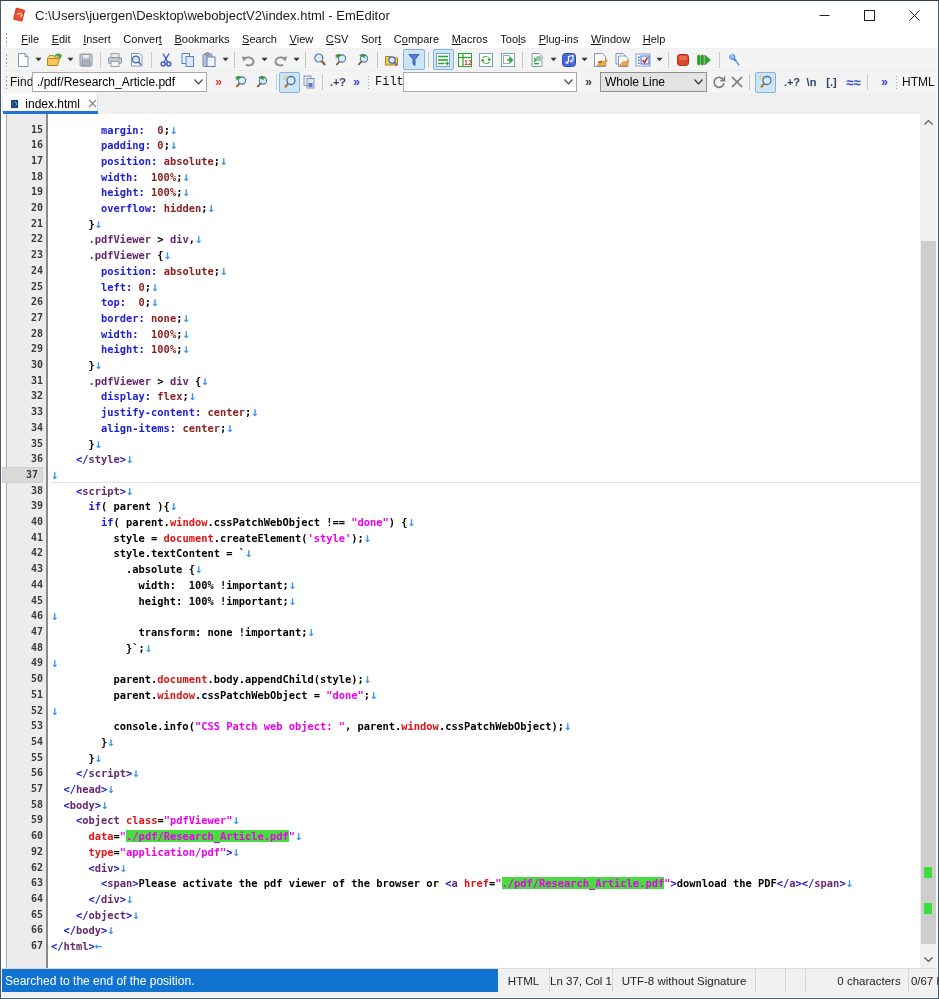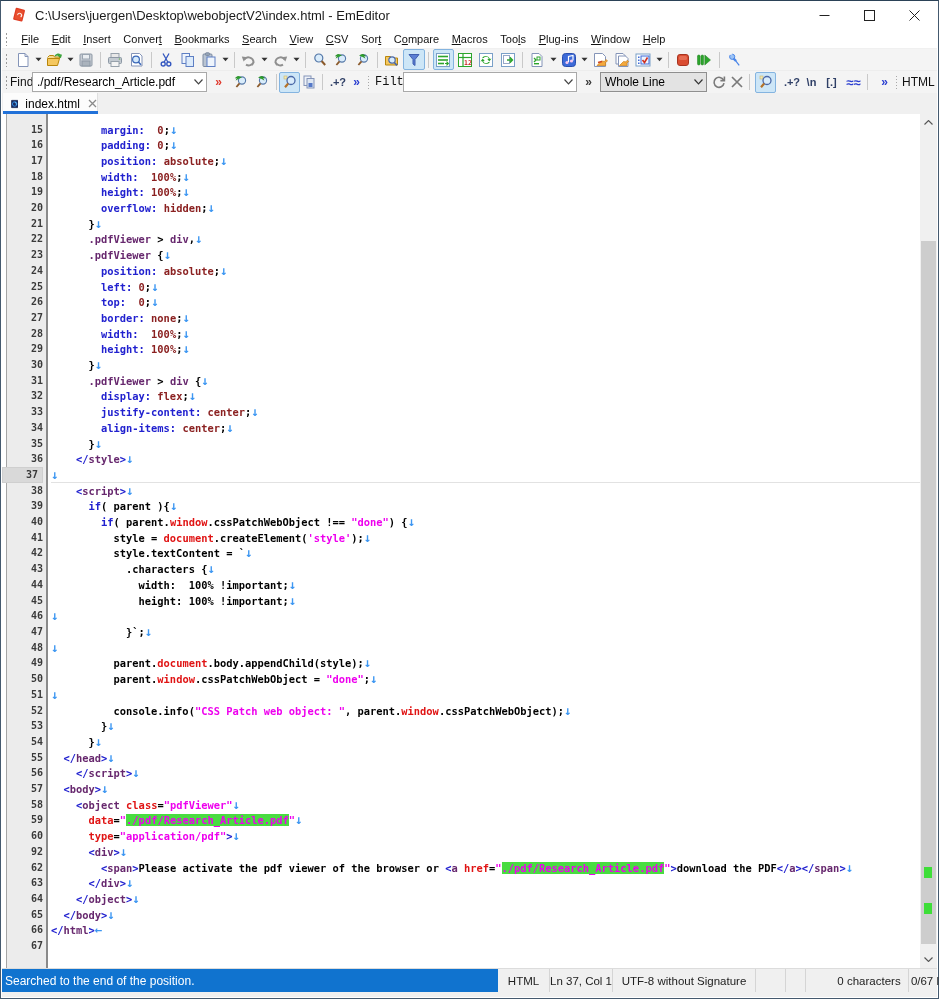--- a/index.html
+++ b/index.html
@@ -654,34 +654,35 @@
           <div class="cl"><span class="s-plain">        </span><span class="s-kw">justify-content:</span><span class="s-plain"> </span><span class="s-val">center</span><span class="s-plain">;</span><span class="s-eol">↓</span></div>
           <div class="cl"><span class="s-plain">        </span><span class="s-kw">align-items:</span><span class="s-plain"> </span><span class="s-val">center</span><span class="s-plain">;</span><span class="s-eol">↓</span></div>
           <div class="cl"><span class="s-plain">      }</span><span class="s-eol">↓</span></div>
           <div class="cl"><span class="s-plain">    </span><span class="s-kw">&lt;/</span><span class="s-tag">style</span><span class="s-kw">&gt;</span><span class="s-eol">↓</span></div>
           <div class="cl cursorline"><span class="s-eol">↓</span></div>
           <div class="cl"><span class="s-plain">    </span><span class="s-kw">&lt;</span><span class="s-tag">script</span><span class="s-kw">&gt;</span><span class="s-eol">↓</span></div>
           <div class="cl"><span class="s-plain">      </span><span class="s-kw">if</span><span class="s-plain">( parent ){</span><span class="s-eol">↓</span></div>
           <div class="cl"><span class="s-plain">        </span><span class="s-kw">if</span><span class="s-plain">( parent.</span><span class="s-attr">window</span><span class="s-plain">.cssPatchWebObject !== </span><span class="s-str">"done"</span><span class="s-plain">) {</span><span class="s-eol">↓</span></div>
           <div class="cl"><span class="s-plain">          style = </span><span class="s-attr">document</span><span class="s-plain">.createElement(</span><span class="s-str">'style'</span><span class="s-plain">);</span><span class="s-eol">↓</span></div>
           <div class="cl"><span class="s-plain">          style.textContent = `</span><span class="s-eol">↓</span></div>
-          <div class="cl"><span class="s-plain">            .characters {</span><span class="s-eol">↓</span></div>
+          <div class="cl"><span class="s-plain">            .absolute {</span><span class="s-eol">↓</span></div>
           <div class="cl"><span class="s-plain">              width:  100% !important;</span><span class="s-eol">↓</span></div>
           <div class="cl"><span class="s-plain">              height: 100% !important;</span><span class="s-eol">↓</span></div>
           <div class="cl"><span class="s-eol">↓</span></div>
+          <div class="cl"><span class="s-plain">              transform: none !important;</span><span class="s-eol">↓</span></div>
           <div class="cl"><span class="s-plain">            }`;</span><span class="s-eol">↓</span></div>
           <div class="cl"><span class="s-eol">↓</span></div>
           <div class="cl"><span class="s-plain">          parent.</span><span class="s-attr">document</span><span class="s-plain">.body.appendChild(style);</span><span class="s-eol">↓</span></div>
           <div class="cl"><span class="s-plain">          parent.</span><span class="s-attr">window</span><span class="s-plain">.cssPatchWebObject = </span><span class="s-str">"done"</span><span class="s-plain">;</span><span class="s-eol">↓</span></div>
           <div class="cl"><span class="s-eol">↓</span></div>
           <div class="cl"><span class="s-plain">          console.info(</span><span class="s-str">"CSS Patch web object: "</span><span class="s-plain">, parent.</span><span class="s-attr">window</span><span class="s-plain">.cssPatchWebObject);</span><span class="s-eol">↓</span></div>
           <div class="cl"><span class="s-plain">        }</span><span class="s-eol">↓</span></div>
           <div class="cl"><span class="s-plain">      }</span><span class="s-eol">↓</span></div>
+          <div class="cl"><span class="s-plain">    </span><span class="s-kw">&lt;/</span><span class="s-tag">script</span><span class="s-kw">&gt;</span><span class="s-eol">↓</span></div>
           <div class="cl"><span class="s-plain">  </span><span class="s-kw">&lt;/</span><span class="s-tag">head</span><span class="s-kw">&gt;</span><span class="s-eol">↓</span></div>
-          <div class="cl"><span class="s-plain">    </span><span class="s-kw">&lt;/</span><span class="s-tag">script</span><span class="s-kw">&gt;</span><span class="s-eol">↓</span></div>
           <div class="cl"><span class="s-plain">  </span><span class="s-kw">&lt;</span><span class="s-tag">body</span><span class="s-kw">&gt;</span><span class="s-eol">↓</span></div>
           <div class="cl"><span class="s-plain">    </span><span class="s-kw">&lt;</span><span class="s-tag">object</span><span class="s-plain"> </span><span class="s-attr">class</span><span class="s-plain">=</span><span class="s-str">"pdfViewer"</span><span class="s-eol">↓</span></div>
           <div class="cl"><span class="s-plain">      </span><span class="s-attr">data</span><span class="s-plain">=</span><span class="s-str">"</span><span class="s-hl">./pdf/Research_Article.pdf</span><span class="s-str">"</span><span class="s-eol">↓</span></div>
           <div class="cl"><span class="s-plain">      </span><span class="s-attr">type</span><span class="s-plain">=</span><span class="s-str">"application/pdf"</span><span class="s-kw">&gt;</span><span class="s-eol">↓</span></div>
           <div class="cl"><span class="s-plain">      </span><span class="s-kw">&lt;</span><span class="s-tag">div</span><span class="s-kw">&gt;</span><span class="s-eol">↓</span></div>
           <div class="cl"><span class="s-plain">        </span><span class="s-kw">&lt;</span><span class="s-tag">span</span><span class="s-kw">&gt;</span><span class="s-plain">Please activate the pdf viewer of the browser or </span><span class="s-kw">&lt;</span><span class="s-tag">a</span><span class="s-plain"> </span><span class="s-attr">href</span><span class="s-plain">=</span><span class="s-str">"</span><span class="s-hl">./pdf/Research_Article.pdf</span><span class="s-str">"</span><span class="s-kw">&gt;</span><span class="s-plain">download the PDF</span><span class="s-kw">&lt;/</span><span class="s-tag">a</span><span class="s-kw">&gt;</span><span class="s-kw">&lt;/</span><span class="s-tag">span</span><span class="s-kw">&gt;</span><span class="s-eol">↓</span></div>
           <div class="cl"><span class="s-plain">      </span><span class="s-kw">&lt;/</span><span class="s-tag">div</span><span class="s-kw">&gt;</span><span class="s-eol">↓</span></div>
           <div class="cl"><span class="s-plain">    </span><span class="s-kw">&lt;/</span><span class="s-tag">object</span><span class="s-kw">&gt;</span><span class="s-eol">↓</span></div>
           <div class="cl"><span class="s-plain">  </span><span class="s-kw">&lt;/</span><span class="s-tag">body</span><span class="s-kw">&gt;</span><span class="s-eol">↓</span></div>
           <div class="cl"><span class="s-kw">&lt;/</span><span class="s-tag">html</span><span class="s-kw">&gt;</span><span class="s-eol">←</span></div>

